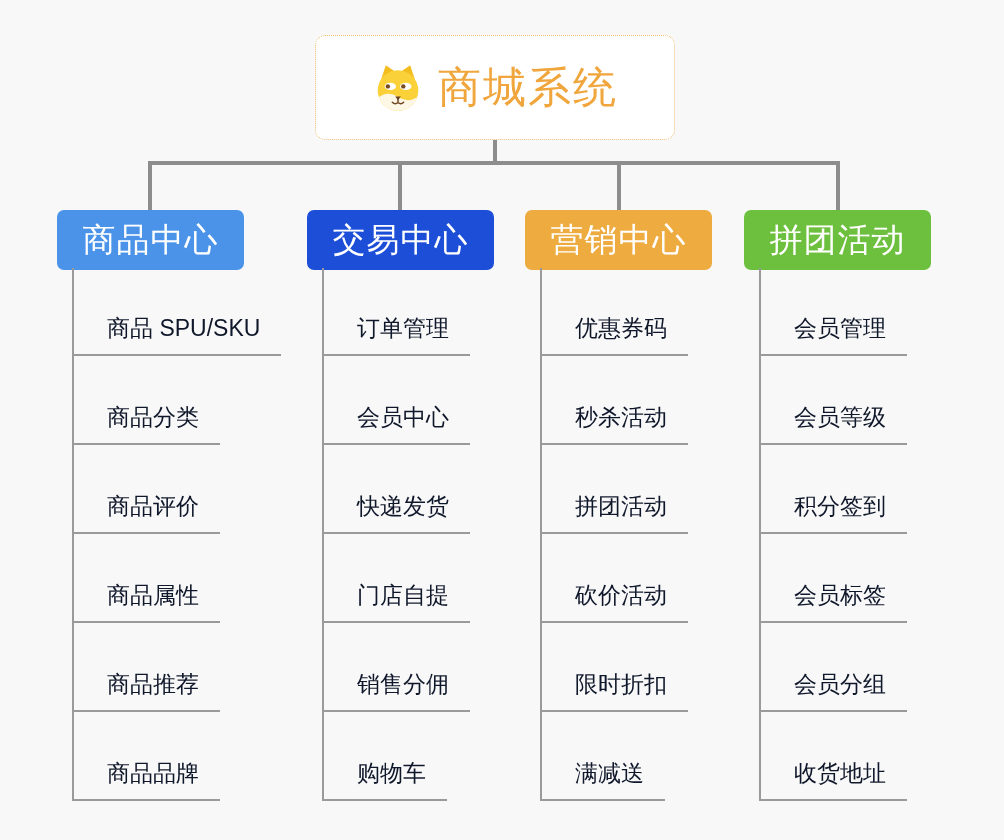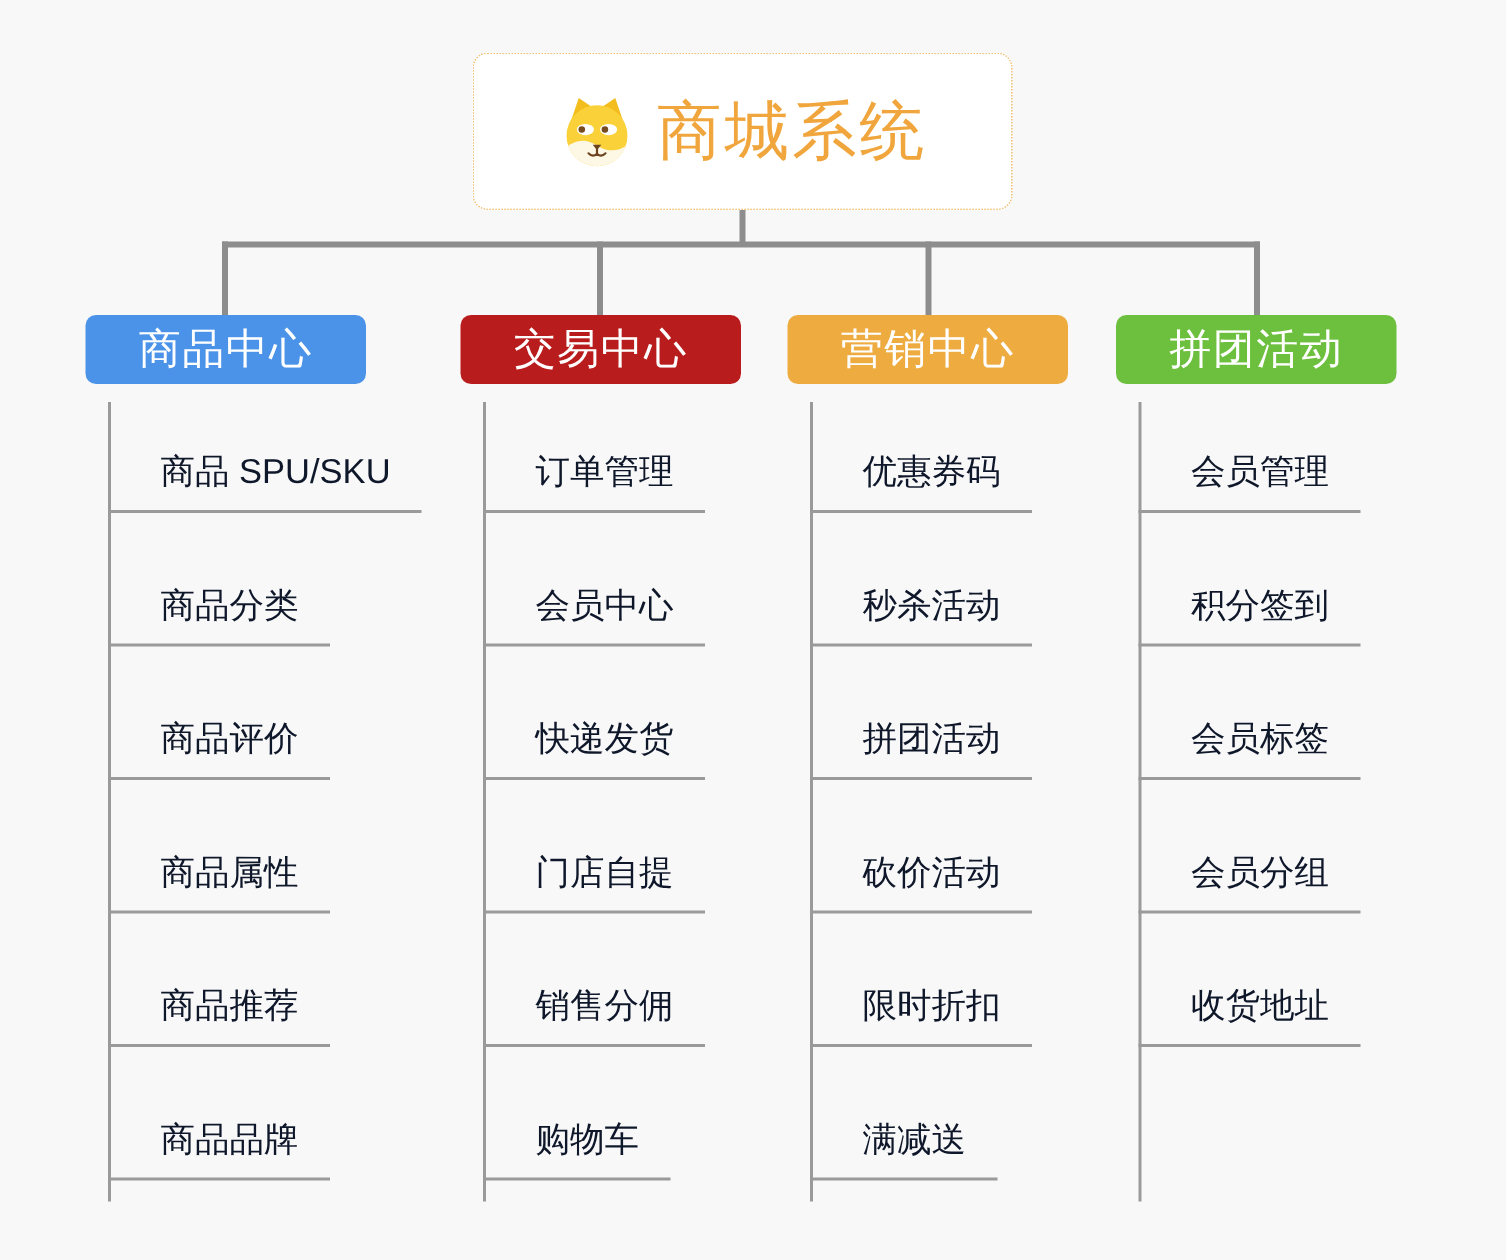--- a/index.html
+++ b/index.html
@@ -51,24 +51,24 @@
     position: absolute;
     top: 210px;
     width: 240px;
   }
   .branch-col.b1 { left: 57px; }
   .branch-col.b2 { left: 307px; }
   .branch-col.b3 { left: 525px; }
   .branch-col.b4 { left: 744px; }
 
   .branch-header {
-    width: 187px; height: 46px;
+    width: 187px; height: 60px;
     border-radius: 7px;
     color: #ffffff;
-    font-size: 28px;
+    font-size: 33px;
     letter-spacing: 1px;
     display: flex;
     align-items: center;
     justify-content: center;
     cursor: default;
   }
 
   .branch-vline {
     position: absolute;
     left: 15px; top: 58px;
@@ -145,21 +145,21 @@
       </div>
     <div class="leaf-row">
         <div class="leaf-node">商品推荐</div>
       </div>
     <div class="leaf-row">
         <div class="leaf-node">商品品牌</div>
       </div>
   </div>
 
   <div class="branch-col b2">
-    <div class="branch-header" style="background: #b91c1c;">交易中心</div>
+    <div class="branch-header" style="background: #1d4ed8;">交易中心</div>
     <div class="branch-vline"></div>
     <div class="leaf-row first">
         <div class="leaf-node">订单管理</div>
       </div>
     <div class="leaf-row">
         <div class="leaf-node">会员中心</div>
       </div>
     <div class="leaf-row">
         <div class="leaf-node">快递发货</div>
       </div>
@@ -197,20 +197,23 @@
       </div>
   </div>
 
   <div class="branch-col b4">
     <div class="branch-header" style="background: rgb(109, 191, 62);">拼团活动</div>
     <div class="branch-vline"></div>
     <div class="leaf-row first">
         <div class="leaf-node">会员管理</div>
       </div>
     <div class="leaf-row">
+        <div class="leaf-node">会员等级</div>
+      </div>
+    <div class="leaf-row">
         <div class="leaf-node">积分签到</div>
       </div>
     <div class="leaf-row">
         <div class="leaf-node">会员标签</div>
       </div>
     <div class="leaf-row">
         <div class="leaf-node">会员分组</div>
       </div>
     <div class="leaf-row">
         <div class="leaf-node">收货地址</div>

